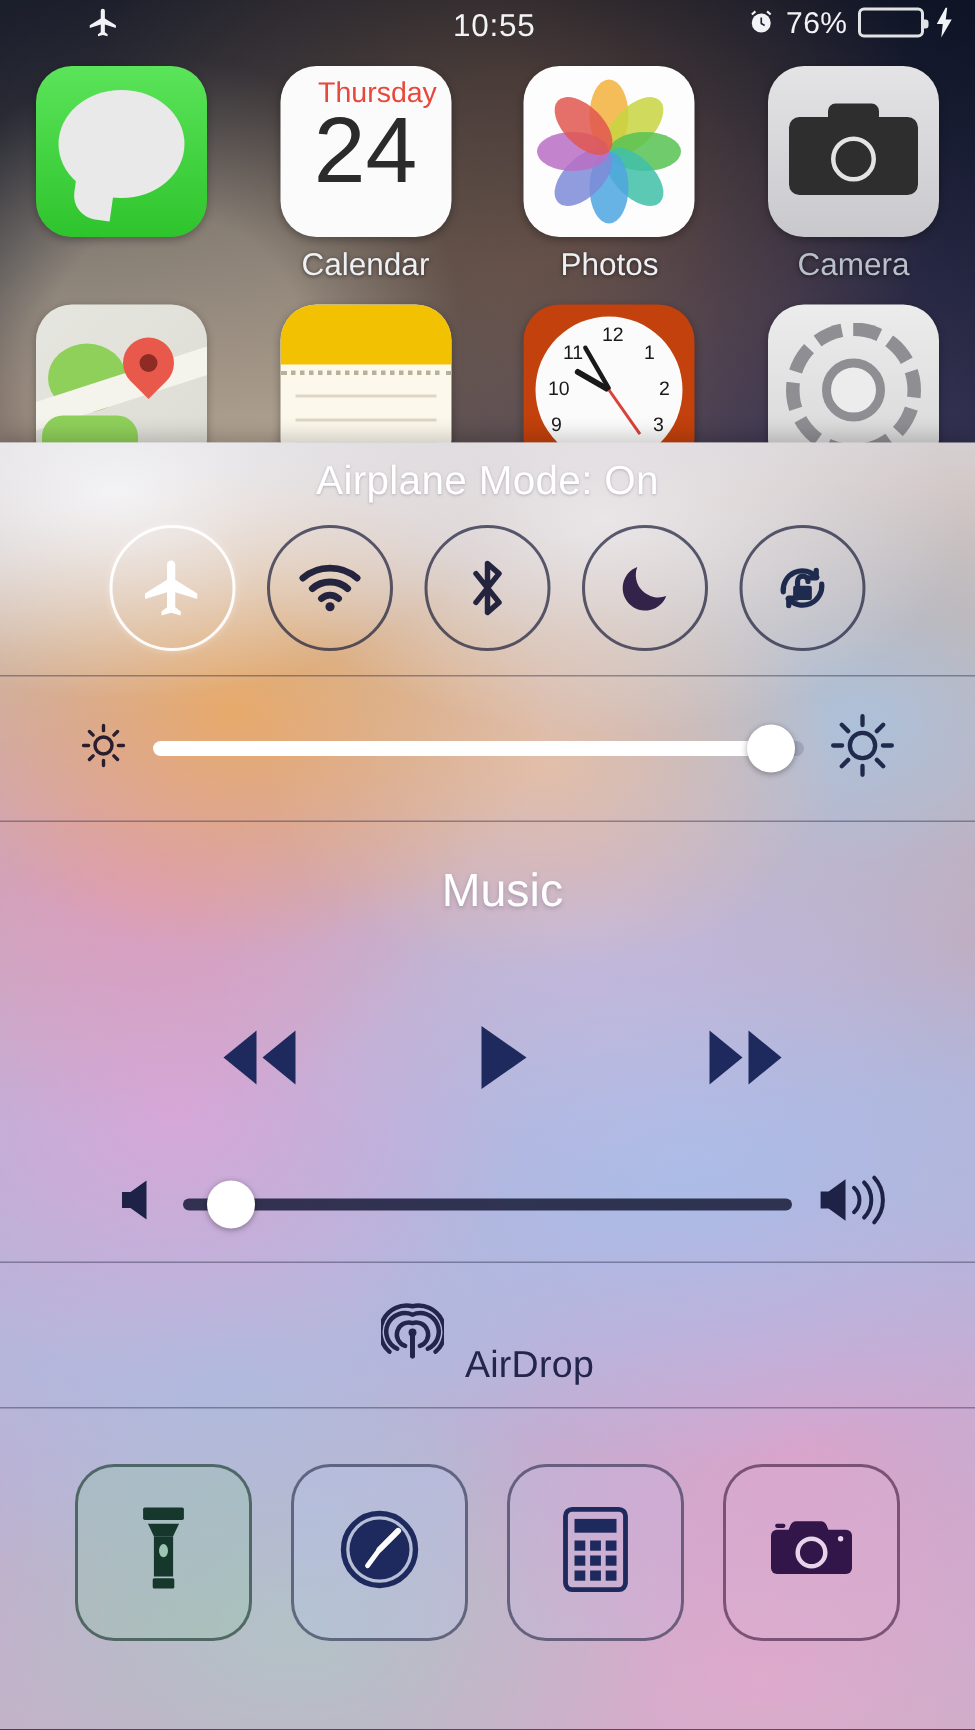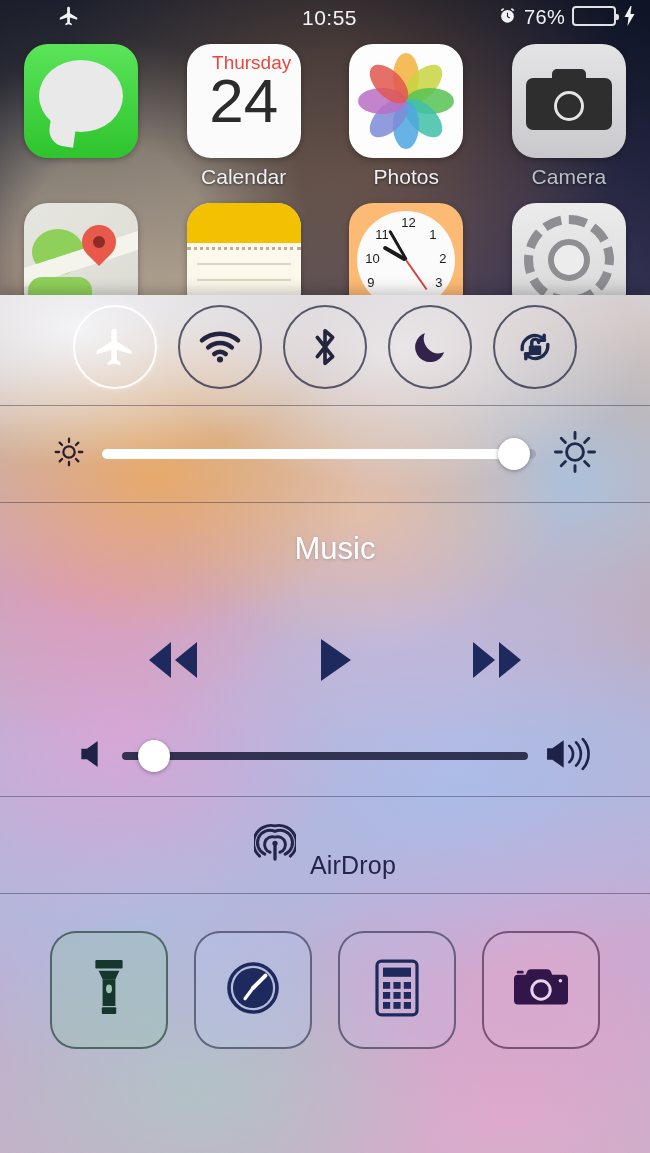--- a/index.html
+++ b/index.html
@@ -161,21 +161,21 @@
   .ic-notes { background: #fcf8ec; }
   .ic-notes .notes-top { position: absolute; left: 0; top: 0; right: 0; height: 40px; background: #f2c202; }
   .ic-notes .notes-perf {
     position: absolute; left: 0; right: 0; top: 44px; height: 0;
     border-top: 3px dotted #b9b09a;
   }
   .ic-notes .line {
     position: absolute; left: 10px; right: 10px; height: 2px; background: #ddd6c4;
   }
   
-  .ic-clock { background: #fdba74; }
+  .ic-clock { background: #c2410c; }
   .ic-clock .face {
     position: absolute; left: 8px; top: 8px; right: 8px; bottom: 8px;
     background: #fbfbfb; border-radius: 50%;
   }
   .ic-clock .hand-h, .ic-clock .hand-m {
     position: absolute; left: 50%; bottom: 50%; transform-origin: 50% 100%;
     background: #1a1a1a; border-radius: 2px;
   }
   .ic-clock .hand-h { width: 4px; height: 26px; margin-left: -2px; transform: rotate(-60deg); }
   .ic-clock .hand-m { width: 3px; height: 34px; margin-left: -1.5px; transform: rotate(-30deg); }
@@ -441,20 +441,21 @@
           <span class="gear-sm"></span>
         </div>
       </div>
 
     </div>
   </div>
 
   <div id="controlcenter">
 
     <div id="cc-toggles">
+      <div id="cc-title">Airplane Mode: On</div>
 
       <div class="toggle-row">
 
         <div class="toggle on">
           <span>
             <svg width="44" height="44" viewBox="0 0 24 24" fill="#ffffff">
               <path d="M21 16v-2l-8-5V3.5A1.5 1.5 0 0 0 11.5 2 1.5 1.5 0 0 0 10 3.5V9l-8 5v2l8-2.5V19l-2 1.5V22l3.5-1 3.5 1v-1.5L13 19v-5.5L21 16z"></path>
             </svg>
           </span>
         </div>

